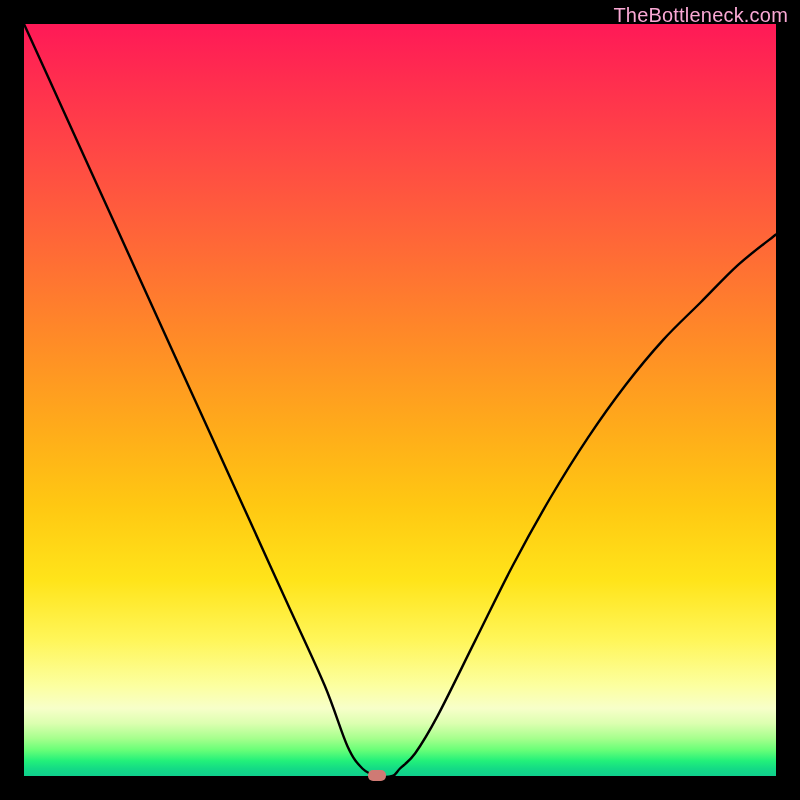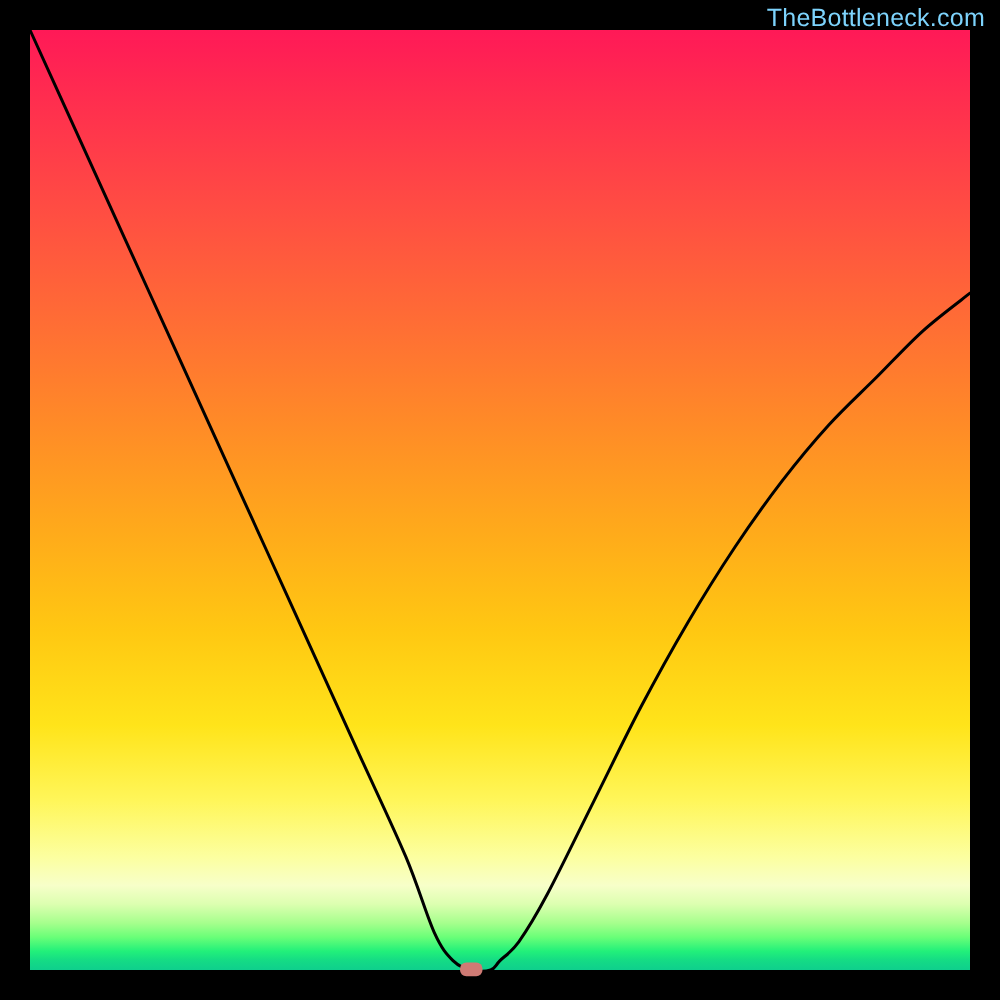--- a/index.html
+++ b/index.html
@@ -42,21 +42,21 @@
       #6aff78 96.5%,
       #22f07a 98%,
       #14db85 99%,
       #0fcf8d 100%
     );
   }
   .watermark {
     position: absolute;
     top: 4px;
     right: 12px;
-    color: #7dd3fc;
+    color: #f9a8d4;
     font-size: 20px;
     font-weight: 400;
     letter-spacing: 0.2px;
     user-select: none;
   }
   svg.curve {
     position: absolute;
     left: 0;
     top: 0;
     width: 752px;

